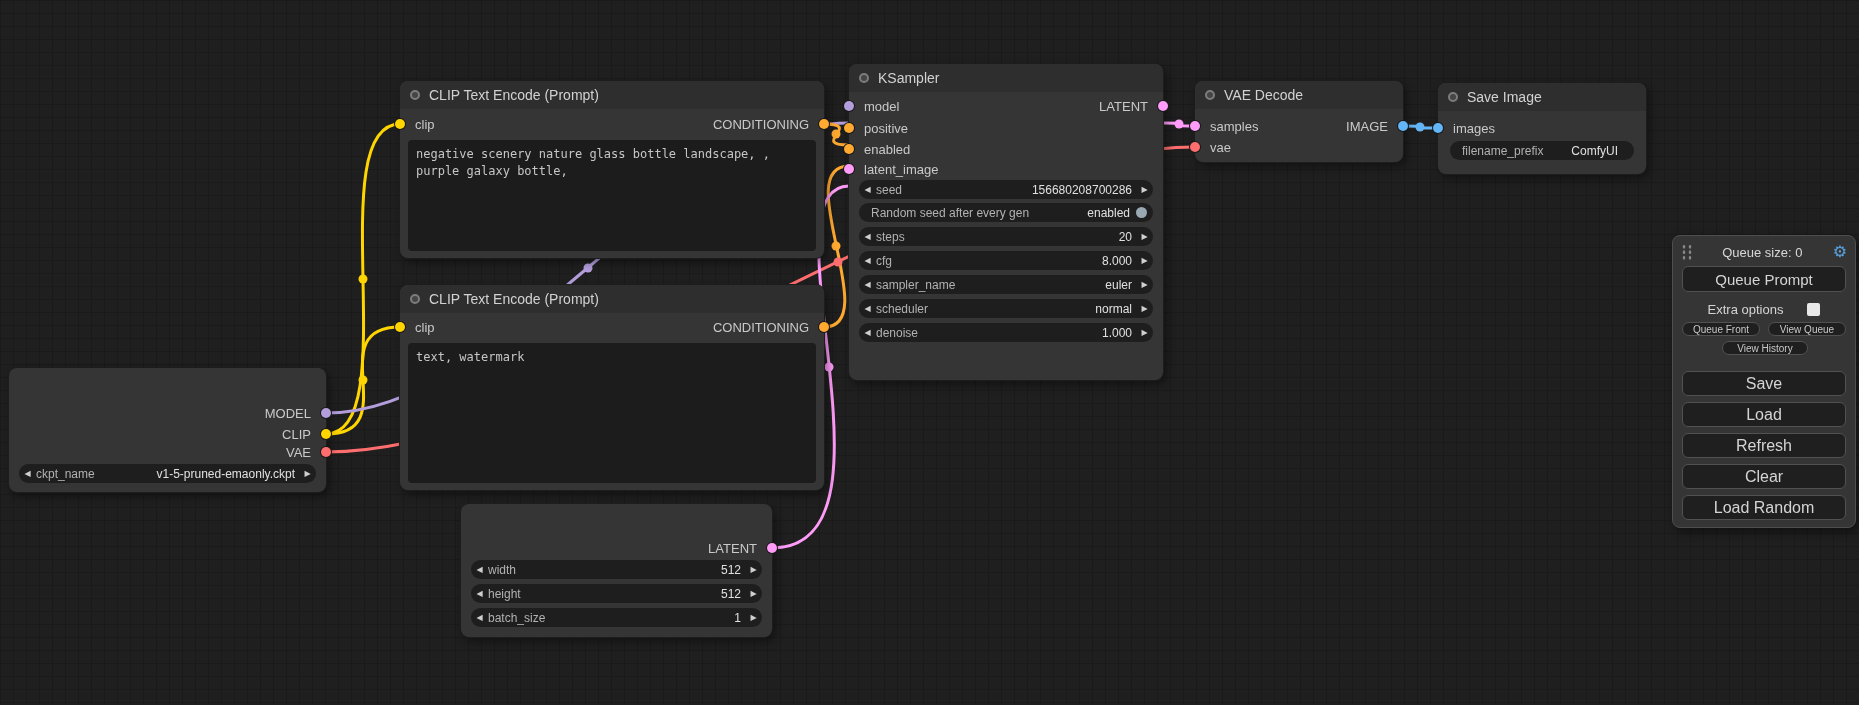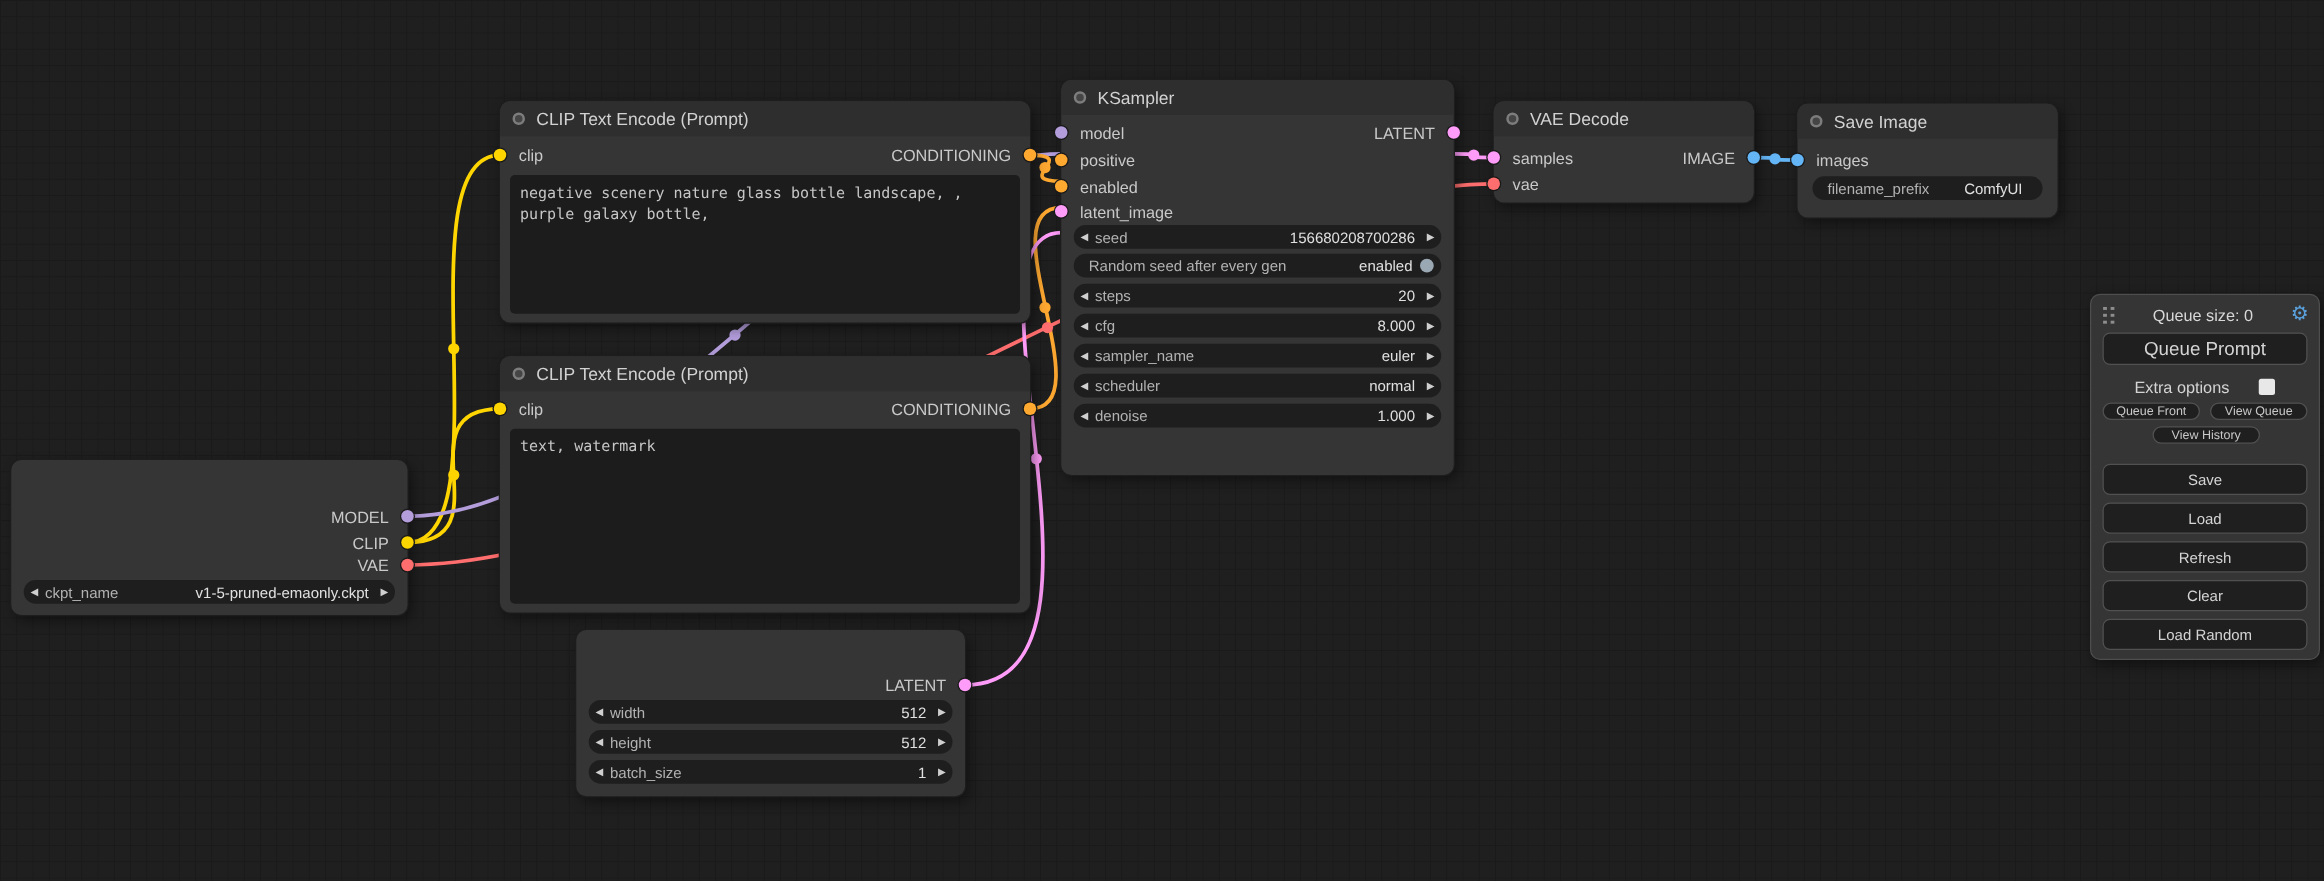--- a/index.html
+++ b/index.html
@@ -70,21 +70,21 @@
   .queue-size { flex:1; text-align:center; font-size:13px; color:#d8d8d8; }
   .gear { flex:0 0 auto; font-size:16px; line-height:16px; color:#5aa1de; cursor:pointer; }
 
   .btn {
     position:absolute; left:9px; right:9px;
     background:#1f1f1f; border:1px solid #515151; border-radius:6px;
     color:#d4d4d4; display:flex; align-items:center; justify-content:center;
     box-sizing:border-box; cursor:pointer; white-space:nowrap;
   }
   .btn.primary { height:26px; font-size:15px; }
-  .btn.big   { height:25px; font-size:12px; }
+  .btn.big   { height:25px; font-size:16px; }
   .btn.small { height:14px; font-size:10px; border-radius:8px; color:#c8c8c8; }
 
   .extra-row { position:absolute; left:0; right:0; display:flex; align-items:center; justify-content:center; gap:24px; }
   .extra-label { font-size:13px; color:#d4d4d4; }
   .checkbox { width:13px; height:13px; background:#e8e8e8; border-radius:2px; cursor:pointer; }
 </style>
 </head>
 <body>
 
 <div class="canvas">

